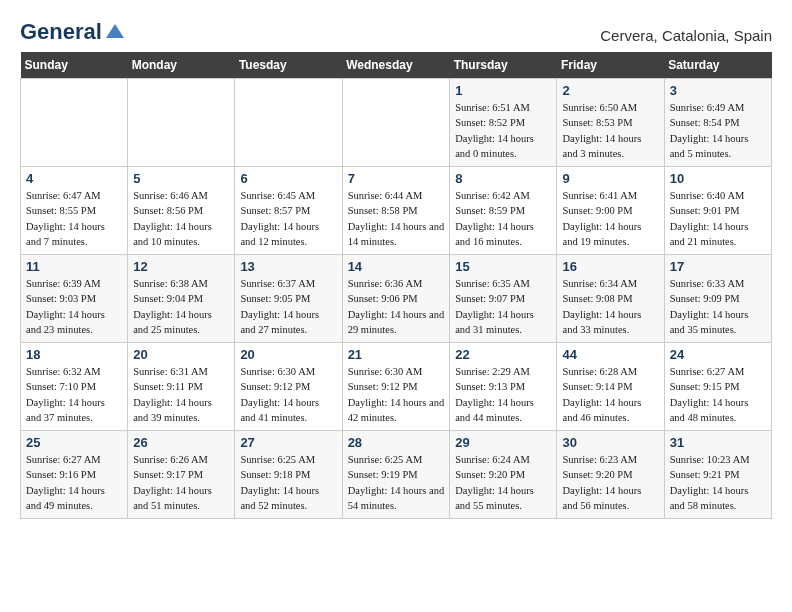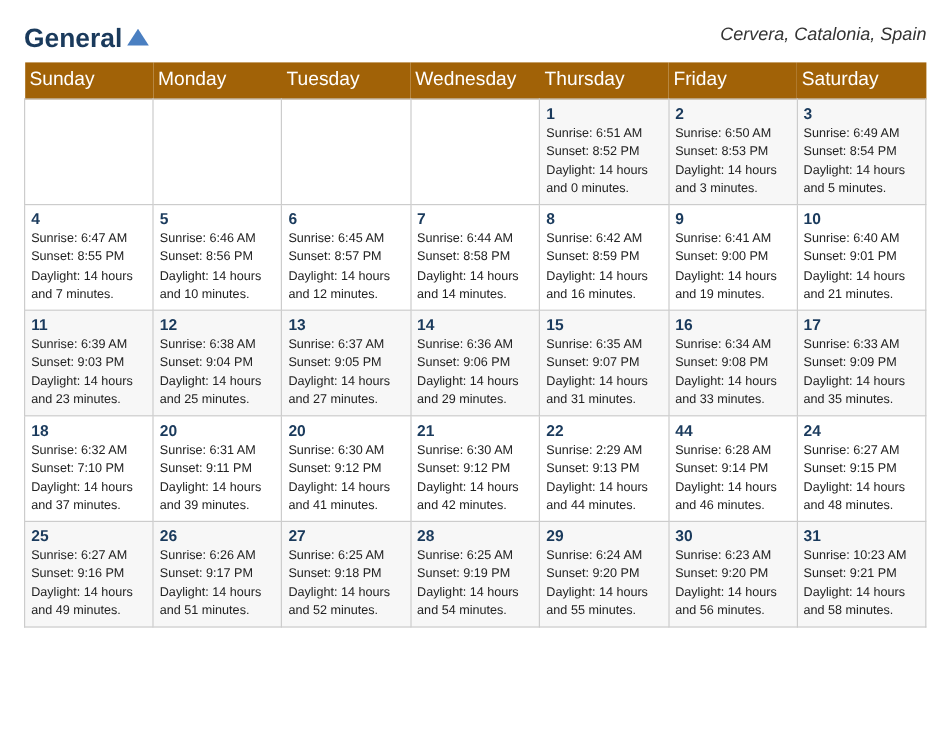--- a/index.html
+++ b/index.html
@@ -6,21 +6,21 @@
     body {
       font-family: Arial, sans-serif;
       background: #fff;
       width: 792px;
       min-height: 612px;
       padding: 20px;
     }
     .header {
       display: flex;
       justify-content: space-between;
-      align-items: flex-start;
+      align-items: flex-end;
       margin-bottom: 8px;
     }
     .logo {
       display: flex;
       align-items: center;
     }
     .logo-text {
       font-size: 22px;
       font-weight: bold;
       color: #1a3a5c;
@@ -30,34 +30,33 @@
       text-align: right;
     }
     .month-title {
       font-size: 36px;
       font-weight: bold;
       color: #1a3a5c;
     }
     .location {
       font-size: 15px;
       color: #333;
-      font-style: italic;
     }
     table {
       width: 100%;
       border-collapse: collapse;
       font-size: 11px;
     }
     thead tr th {
-      background: #a16207;
+      background: #404040;
       color: #fff;
       padding: 6px 4px;
       text-align: left;
-      font-size: 16px;
-      font-weight: normal;
+      font-size: 12px;
+      font-weight: bold;
     }
     tbody tr td {
       border: 1px solid #ccc;
       vertical-align: top;
       padding: 4px 5px;
       width: 108px;
       min-height: 80px;
       height: 88px;
       background: #fff;
     }
@@ -70,20 +69,21 @@
     .day-num {
       font-weight: bold;
       font-size: 13px;
       color: #1a3a5c;
       margin-bottom: 2px;
     }
     .day-info {
       color: #222;
       font-size: 10.5px;
       line-height: 1.45;
+      font-family: Liberation Serif, serif;
     }
   </style>
 </head>
 <body>
 
 <div class="header">
   <div class="logo">
     <div>
       <div style="display:flex;align-items:center;">
         <span class="logo-text">General</span>

